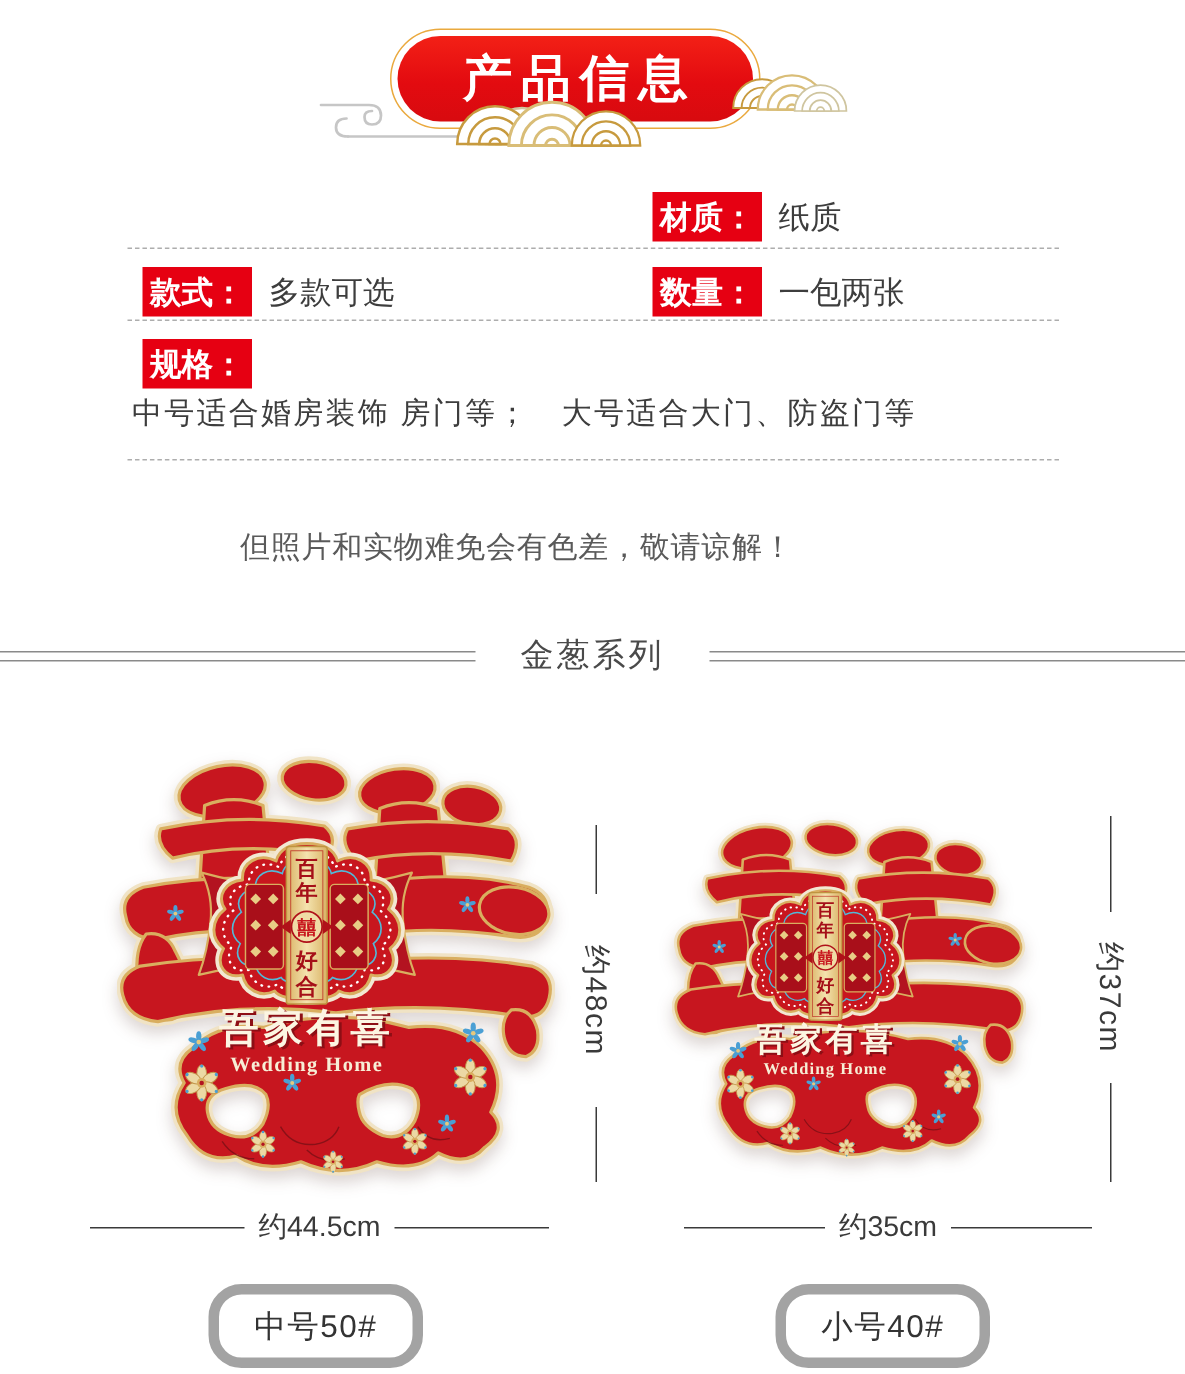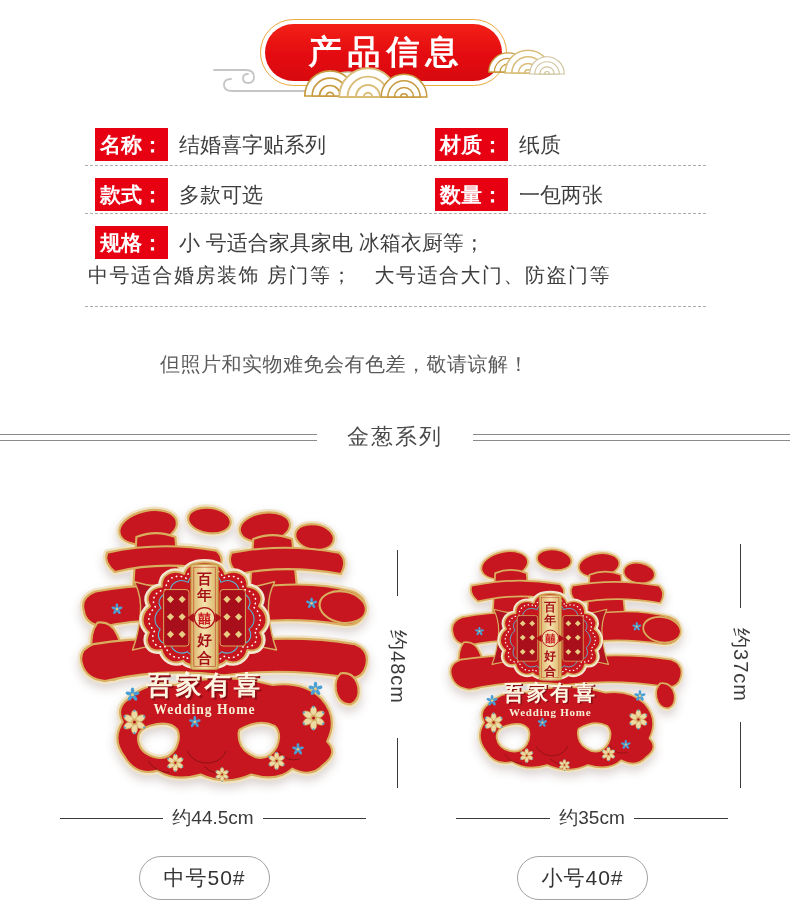--- a/index.html
+++ b/index.html
@@ -53,21 +53,21 @@
   .vmeasure-left .t{height:46px;} .vmeasure-left .b{height:50px;}
   .vmeasure-right{left:728px;top:544px;height:244px;}
   .vmeasure-right .t{height:64px;} .vmeasure-right .b{height:66px;}
 
   .hmeasure{position:absolute;height:26px;display:flex;align-items:center;}
   .hm-line{flex:1;height:0;border-top:1px solid #3a3a3a;}
   .hm-label{padding:0 9px;font-size:19px;color:#3a3a3a;white-space:nowrap;}
   .hmeasure-left{left:60px;top:805px;width:306px;}
   .hmeasure-right{left:456px;top:805px;width:272px;}
 
-  .size-pill{position:absolute;width:129px;height:42px;border:1px solid #a3a3a3;border-radius:22px;
+  .size-pill{position:absolute;width:129px;height:42px;border:7px solid #a3a3a3;border-radius:22px;
      display:flex;align-items:center;justify-content:center;font-size:21px;color:#333;letter-spacing:1px;background:#fff;}
   .pill-left{left:139px;top:856px;} .pill-right{left:517px;top:856px;}
 </style>
 </head>
 <body>
 
 <div class="page">
 
   <div class="banner-area">
     <svg class="scroll-decor" width="110" height="38" viewBox="0 0 110 38">
@@ -96,43 +96,38 @@
         <use href="#fan" class="fan-a" transform="translate(330 96) scale(1.05)"></use>
         <use href="#fan" class="fan-b" transform="translate(368 97) scale(1.2)"></use>
         <use href="#fan" class="fan-a" transform="translate(404 97) scale(0.95)"></use>
         <use href="#fan" class="fan-a" transform="translate(508 72) scale(0.8)"></use>
         <use href="#fan" class="fan-b" transform="translate(528 73) scale(0.95)"></use>
         <use href="#fan" class="fan-c" transform="translate(547 74) scale(0.72)"></use>
       </g>
     </svg>
   </div>
 
-  <div class="info-pair" style="left:95px;top:128px;">
-    <span class="tag">名称：</span>
-    <span class="val">结婚喜字贴系列</span>
-  </div>
   <div class="info-pair" style="left:435px;top:128px;">
     <span class="tag">材质：</span>
     <span class="val">纸质</span>
   </div>
   <div class="dash" style="top:165px;"></div>
 
   <div class="info-pair" style="left:95px;top:178px;">
     <span class="tag">款式：</span>
     <span class="val">多款可选</span>
   </div>
   <div class="info-pair" style="left:435px;top:178px;">
     <span class="tag">数量：</span>
     <span class="val">一包两张</span>
   </div>
   <div class="dash" style="top:213px;"></div>
 
   <div class="info-pair" style="left:95px;top:226px;justify-content:flex-end;">
     <span class="tag">规格：</span>
-    <span class="val">小 号适合家具家电 冰箱衣厨等；</span>
   </div>
   <div class="spec-line2">中号适合婚房装饰 房门等；　大号适合大门、防盗门等</div>
   <div class="dash" style="top:306px;"></div>
 
   <div class="tip tip2">但照片和实物难免会有色差，敬请谅解！</div>
 
   <div class="section-header">
     <div class="dline"></div>
     <div class="section-title">金葱系列</div>
     <div class="dline"></div>

